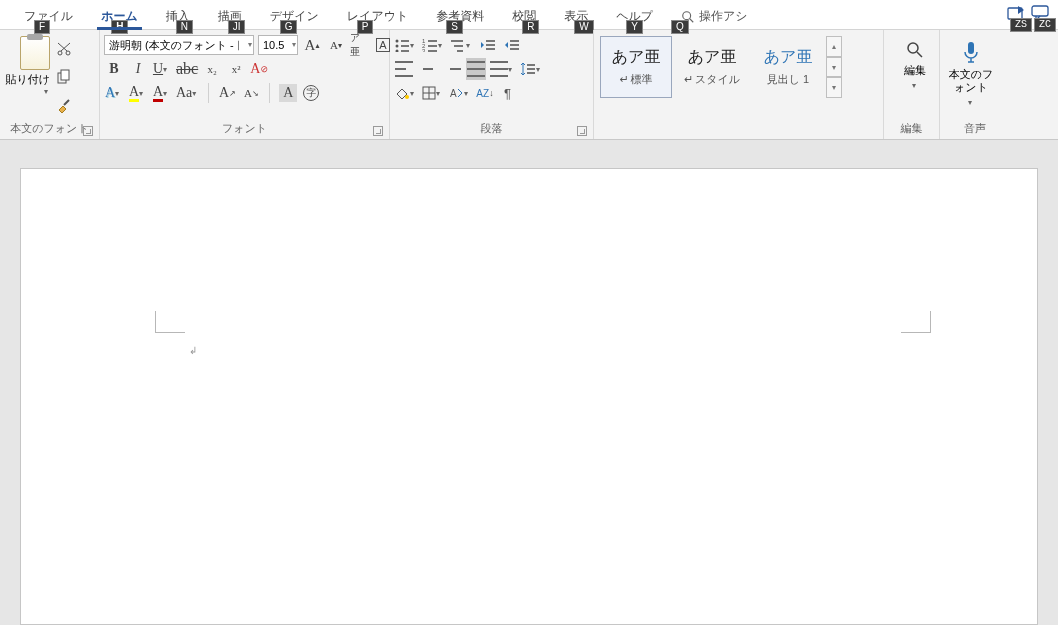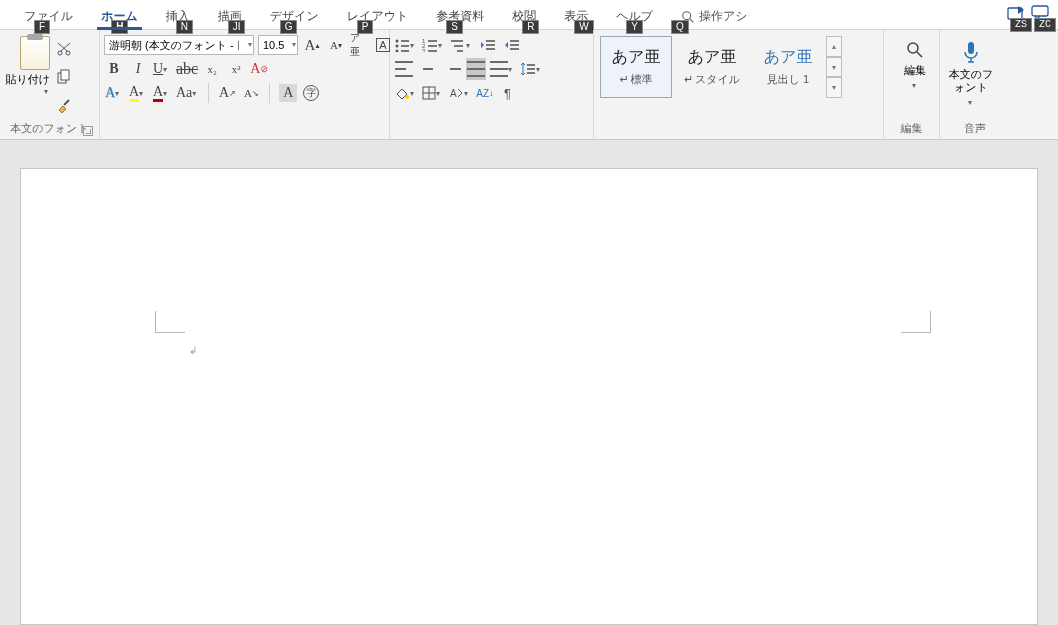--- a/index.html
+++ b/index.html
@@ -239,20 +239,21 @@
           </div>
         <div class="sep" style="height:20px"></div>
         <div class="btn">
             <span style="background:#d9d9d9;padding:1px 4px" class="g">A</span>
           </div>
         <div class="btn withdd">
             <span style="border:1px solid #555;border-radius:50%;width:16px;height:16px;display:inline-flex;align-items:center;justify-content:center;font-size:10px">字</span>
           </div>
       </div>
     </div>
+    <div class="group-label"><span>フォント</span><span class="launcher"></span></div>
   </div>
 
   <div class="group" style="width:204px">
     <div class="rows">
       <div class="row">
         <div class="btn withdd">
             <svg width="16" height="14">
               <circle cx="3" cy="3" r="1.5" fill="#555"></circle>
               <rect x="7" y="2" width="8" height="2" fill="#777"></rect>
               <circle cx="3" cy="8" r="1.5" fill="#555"></circle>
@@ -373,20 +374,21 @@
             <span style="font-size:10px;color:#2e74b5">Z</span>
             <span style="font-size:9px">↓</span>
           </div>
         <div class="btn">
             <svg width="14" height="14">
               <text x="1" y="12" font-size="13" fill="#555">¶</text>
             </svg>
           </div>
       </div>
     </div>
+    <div class="group-label"><span>段落</span><span class="launcher"></span></div>
   </div>
 
   <div class="group" style="width:290px">
     <div class="styles">
       <div class="style-item sel">
         <span class="style-sample">あア亜</span>
         <span class="style-sub">
             <span>↵</span>
             <span>標準</span>
           </span>

